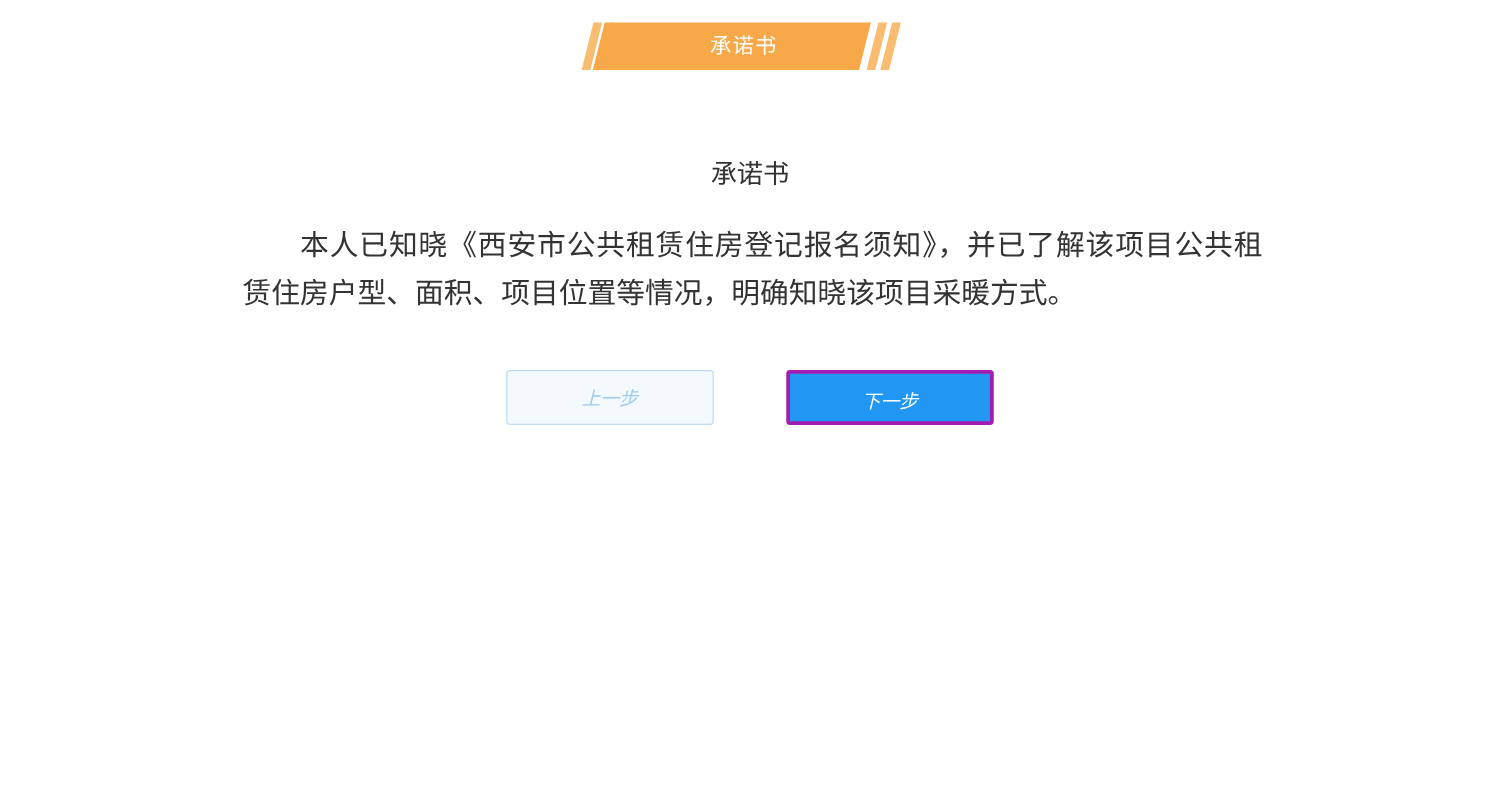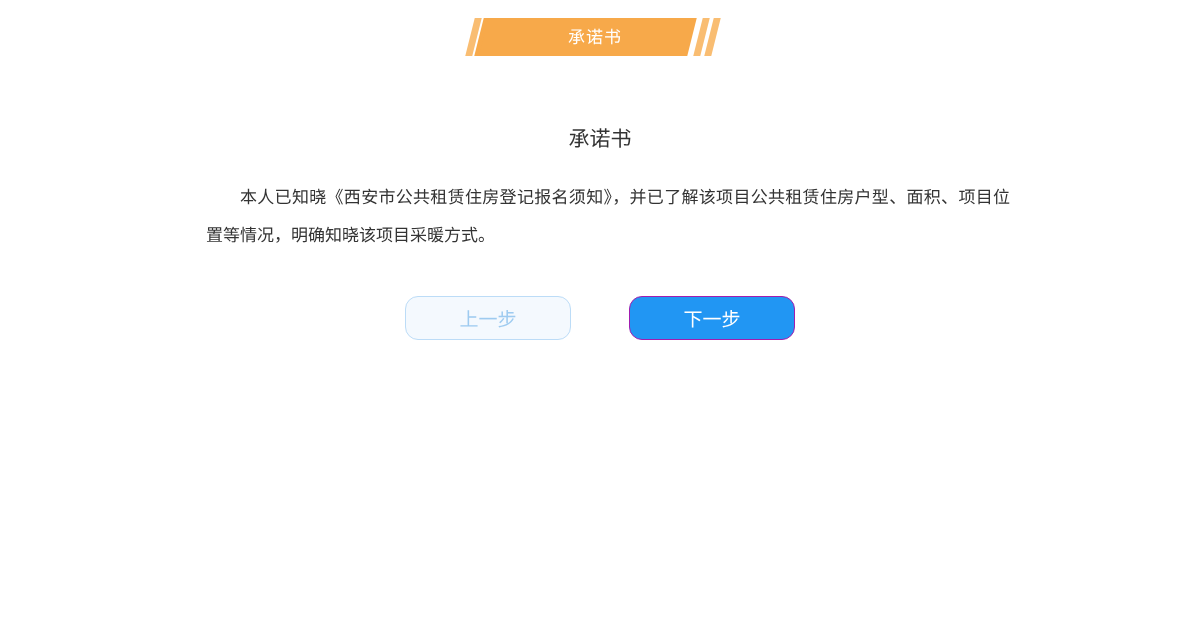--- a/index.html
+++ b/index.html
@@ -74,56 +74,57 @@
   }
   .doc-title {
     text-align: center;
     font-size: 21px;
     color: #333333;
     font-weight: normal;
     margin: 0 0 26px 0;
     font-family: "DejaVu Sans", "Liberation Sans", sans-serif;
   }
   .para {
-    font-size: 17px;
+    font-size: 23px;
     line-height: 38px;
     color: #333333;
     text-indent: 2em;
-    margin: 0 0 8px 16px;
+    margin: 0 0 8px 4px;
     text-align: justify;
     font-family: "DejaVu Sans", "Liberation Sans", sans-serif;
   }
 
   
   .btn-row {
     margin-top: 42px;
     display: flex;
     justify-content: center;
     gap: 58px;
   }
   .btn {
     width: 166px;
     height: 44px;
     line-height: 44px;
     text-align: center;
-    font-size: 19px;
-    border-radius: 13px;
+    font-size: 15px;
+    border-radius: 3px;
     box-sizing: border-box;
     cursor: pointer;
     font-family: "DejaVu Sans", "Liberation Sans", sans-serif;
     user-select: none;
+    font-style: italic;
   }
   .btn-prev {
     background: #f4f9fe;
     border: 1px solid #bcdcf7;
     color: #9ecbf0;
   }
   .btn-next {
     background: #2196f3;
-    border: 1px solid #a21caf;
+    border: 3px solid #a21caf;
     color: #ffffff;
   }
 </style>
 </head>
 <body>
 
 <div class="banner-wrap">
   <div class="banner">
     <div class="banner-stripe stripe-l1"></div>
     <div class="banner-stripe stripe-l2"></div>

